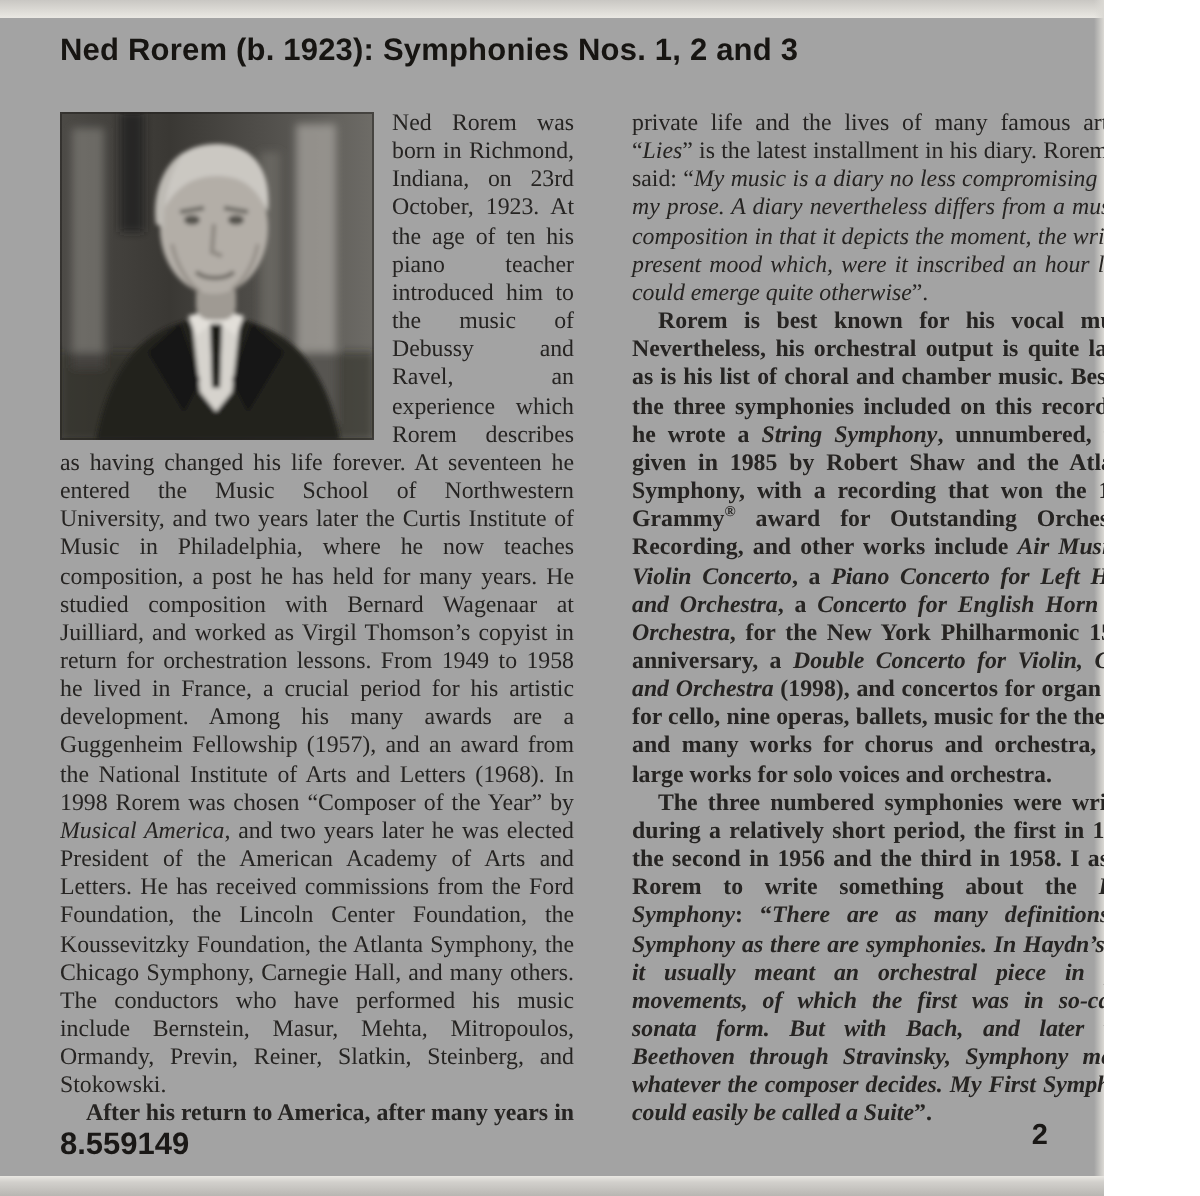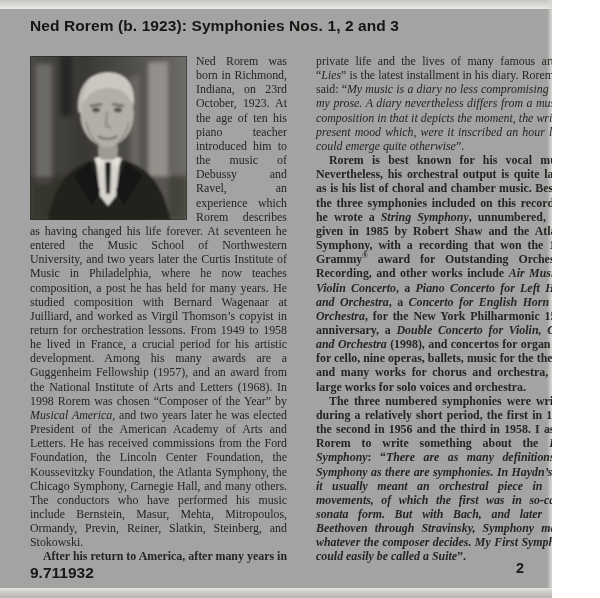--- a/index.html
+++ b/index.html
@@ -148,17 +148,17 @@
       </div>
     <div class="col">
 
     <p class=""><span>private life and the lives of many famous artists. “</span><i>Lies</i><span>” is the latest installment in his diary. Rorem has said: “</span><i>My music is a diary no less compromising than my prose. A diary nevertheless differs from a musical composition in that it depicts the moment, the writer’s present mood which, were it inscribed an hour later, could emerge quite otherwise</i><span>”.</span></p>
         <p class="indent"><span>Rorem is best known for his vocal music. Nevertheless, his orchestral output is quite large, as is his list of choral and chamber music. Besides the three symphonies included on this recording, he wrote a </span><i>String Symphony</i><span>, unnumbered, first given in 1985 by Robert Shaw and the Atlanta Symphony, with a recording that won the 1989 Grammy</span><sup>®</sup><span> award for Outstanding Orchestral Recording, and other works include </span><i>Air Music</i><span>, a </span><i>Violin Concerto</i><span>, a </span><i>Piano Concerto for Left Hand and Orchestra</i><span>, a </span><i>Concerto for English Horn and Orchestra</i><span>, for the New York Philharmonic 150th anniversary, a </span><i>Double Concerto for Violin, Cello and Orchestra</i><span> (1998), and concertos for organ and for cello, nine operas, ballets, music for the theater and many works for chorus and orchestra, and large works for solo voices and orchestra.</span></p>
         <p class="indent"><span>The three numbered symphonies were written during a relatively short period, the first in 1950, the second in 1956 and the third in 1958. I asked Rorem to write something about the </span><i>First Symphony</i><span>: “</span><i>There are as many definitions of Symphony as there are symphonies. In Haydn’s day it usually meant an orchestral piece in four movements, of which the first was in so-called sonata form. But with Bach, and later with Beethoven through Stravinsky, Symphony means whatever the composer decides. My First Symphony could easily be called a Suite</i><span>”.</span></p>
         <p class="indent"><span>The </span><i>First Symphony</i><span> opens with a full brass exclamation, others quickly quietens and is answered</span></p>
       </div>
   </div>
 
-  <div class="catalog">9.711932</div>
+  <div class="catalog">8.559149</div>
   <div class="pagenum">2</div>
 
   <div class="scan-edge-bottom"></div>
 </div>
 
 </body></html>

